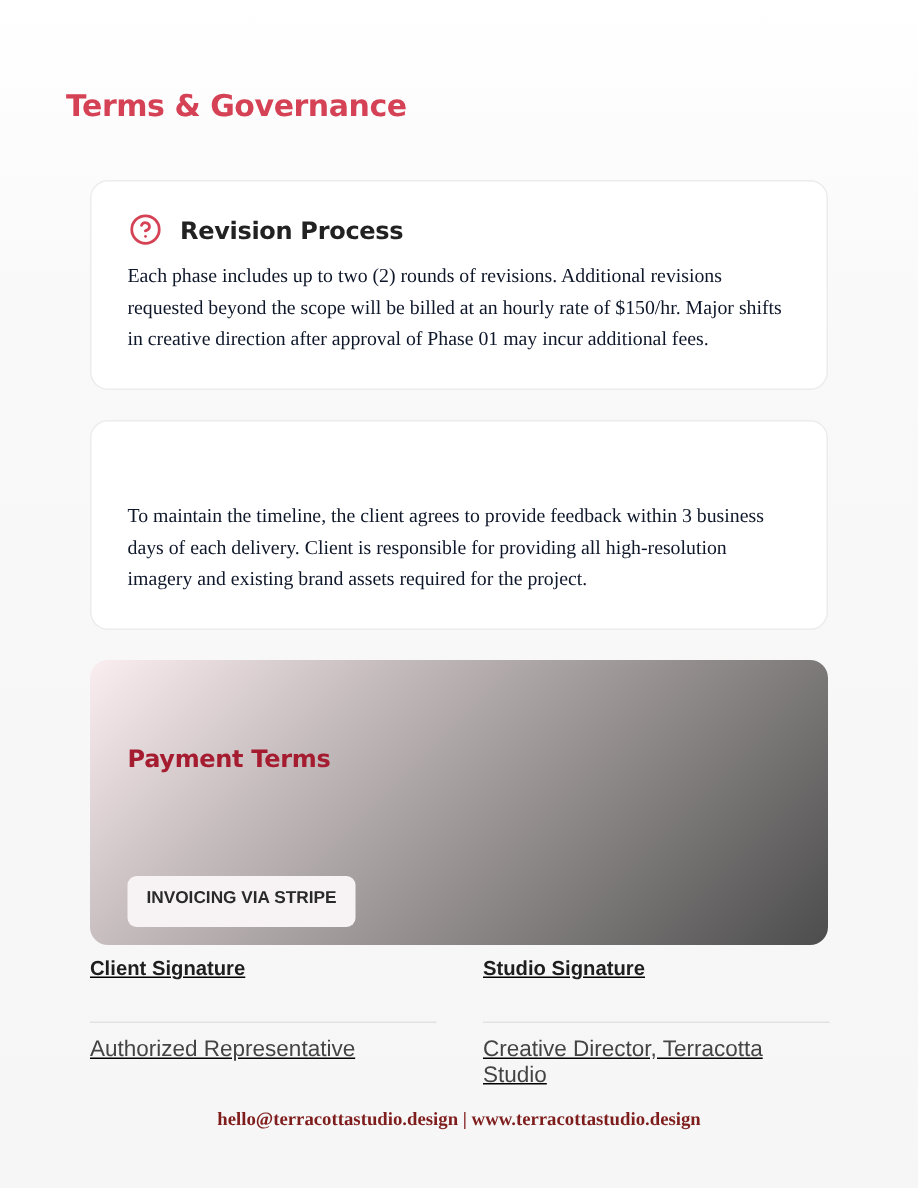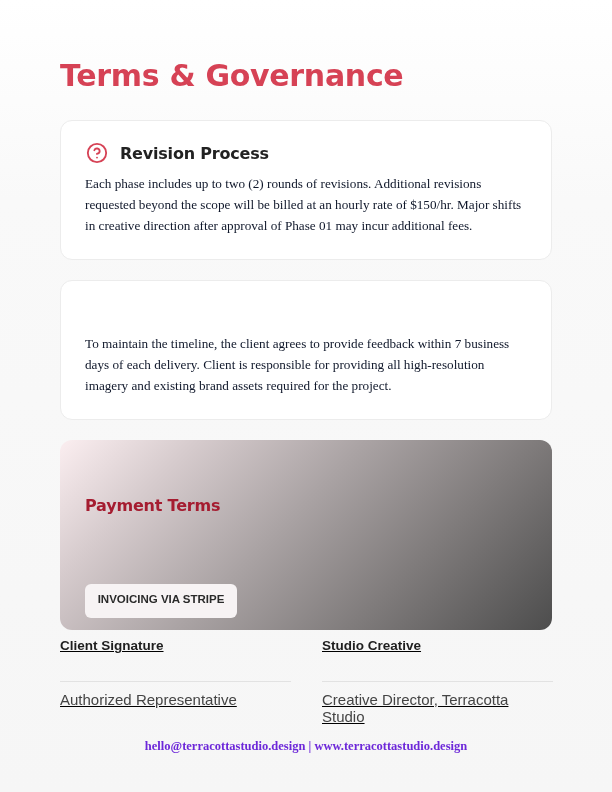--- a/index.html
+++ b/index.html
@@ -5,24 +5,24 @@
     * { box-sizing: border-box; margin: 0; padding: 0; }
     html, body { width: 612px; height: 792px; }
     body {
       background: linear-gradient(to bottom, #ffffff 0px, #f9f9f9 200px, #f6f6f6 792px);
       font-family: "Liberation Sans", sans-serif;
       position: relative;
       overflow: hidden;
     }
     .page-title {
       position: absolute;
-      left: 60px; top: 58px;
+      left: 44px; top: 58px;
       font-family: "DejaVu Sans", sans-serif;
       font-weight: bold;
-      font-size: 30px;
+      font-size: 20px;
       letter-spacing: -0.3px;
       color: #d64255;
     }
     .card {
       position: absolute;
       left: 60px; width: 492px;
       background: #ffffff;
       border: 1px solid #ececec;
       border-radius: 12px;
     }
@@ -117,21 +117,21 @@
     }
     .footer {
       position: absolute;
       top: 739px; left: 0; width: 612px;
       text-align: center;
       font-family: "Liberation Serif", serif;
       font-weight: bold;
       font-size: 12.5px;
       color: #d64255;
     }
-    .footer span { color: #6d28d9; }
+    .footer span { color: #7f1d1d; }
   </style>
 </head>
 <body>
 
 <h1 class="page-title">Terms &amp; Governance</h1>
 
 <div class="card card-1">
   <div class="card-head">
     <span class="card-icon">
       <svg width="22" height="22" viewBox="0 0 24 24" fill="none" stroke="#d64255" stroke-width="2" stroke-linecap="round" stroke-linejoin="round">
@@ -139,35 +139,35 @@
         <path d="M9.1 9a3 3 0 0 1 5.8 1c0 2-3 3-3 3"></path>
         <line x1="12" y1="17" x2="12.01" y2="17"></line>
       </svg>
     </span>
     <span class="card-title">Revision Process</span>
   </div>
   <p class="card-body">Each phase includes up to two (2) rounds of revisions. Additional revisions requested beyond the scope will be billed at an hourly rate of $150/hr. Major shifts in creative direction after approval of Phase 01 may incur additional fees.</p>
 </div>
 
 <div class="card card-2">
-  <p class="card-body">To maintain the timeline, the client agrees to provide feedback within 7 business days of each delivery. Client is responsible for providing all high-resolution imagery and existing brand assets required for the project.</p>
+  <p class="card-body">To maintain the timeline, the client agrees to provide feedback within 3 business days of each delivery. Client is responsible for providing all high-resolution imagery and existing brand assets required for the project.</p>
 </div>
 
 <div class="payment">
   <div class="payment-title">Payment Terms</div>
   <button class="stripe-btn">INVOICING VIA STRIPE</button>
 </div>
 
 <div class="sig sig-client">
   <div class="sig-title">Client Signature</div>
   <div class="sig-line"></div>
   <div class="sig-role">Authorized Representative</div>
 </div>
 
 <div class="sig sig-studio">
-  <div class="sig-title">Studio Creative</div>
+  <div class="sig-title">Studio Signature</div>
   <div class="sig-line"></div>
   <div class="sig-role">Creative Director, Terracotta Studio</div>
 </div>
 
 <div class="footer">
   <span>hello@terracottastudio.design</span><span> | </span><span>www.terracottastudio.design</span>
 </div>
 
 </body></html>

